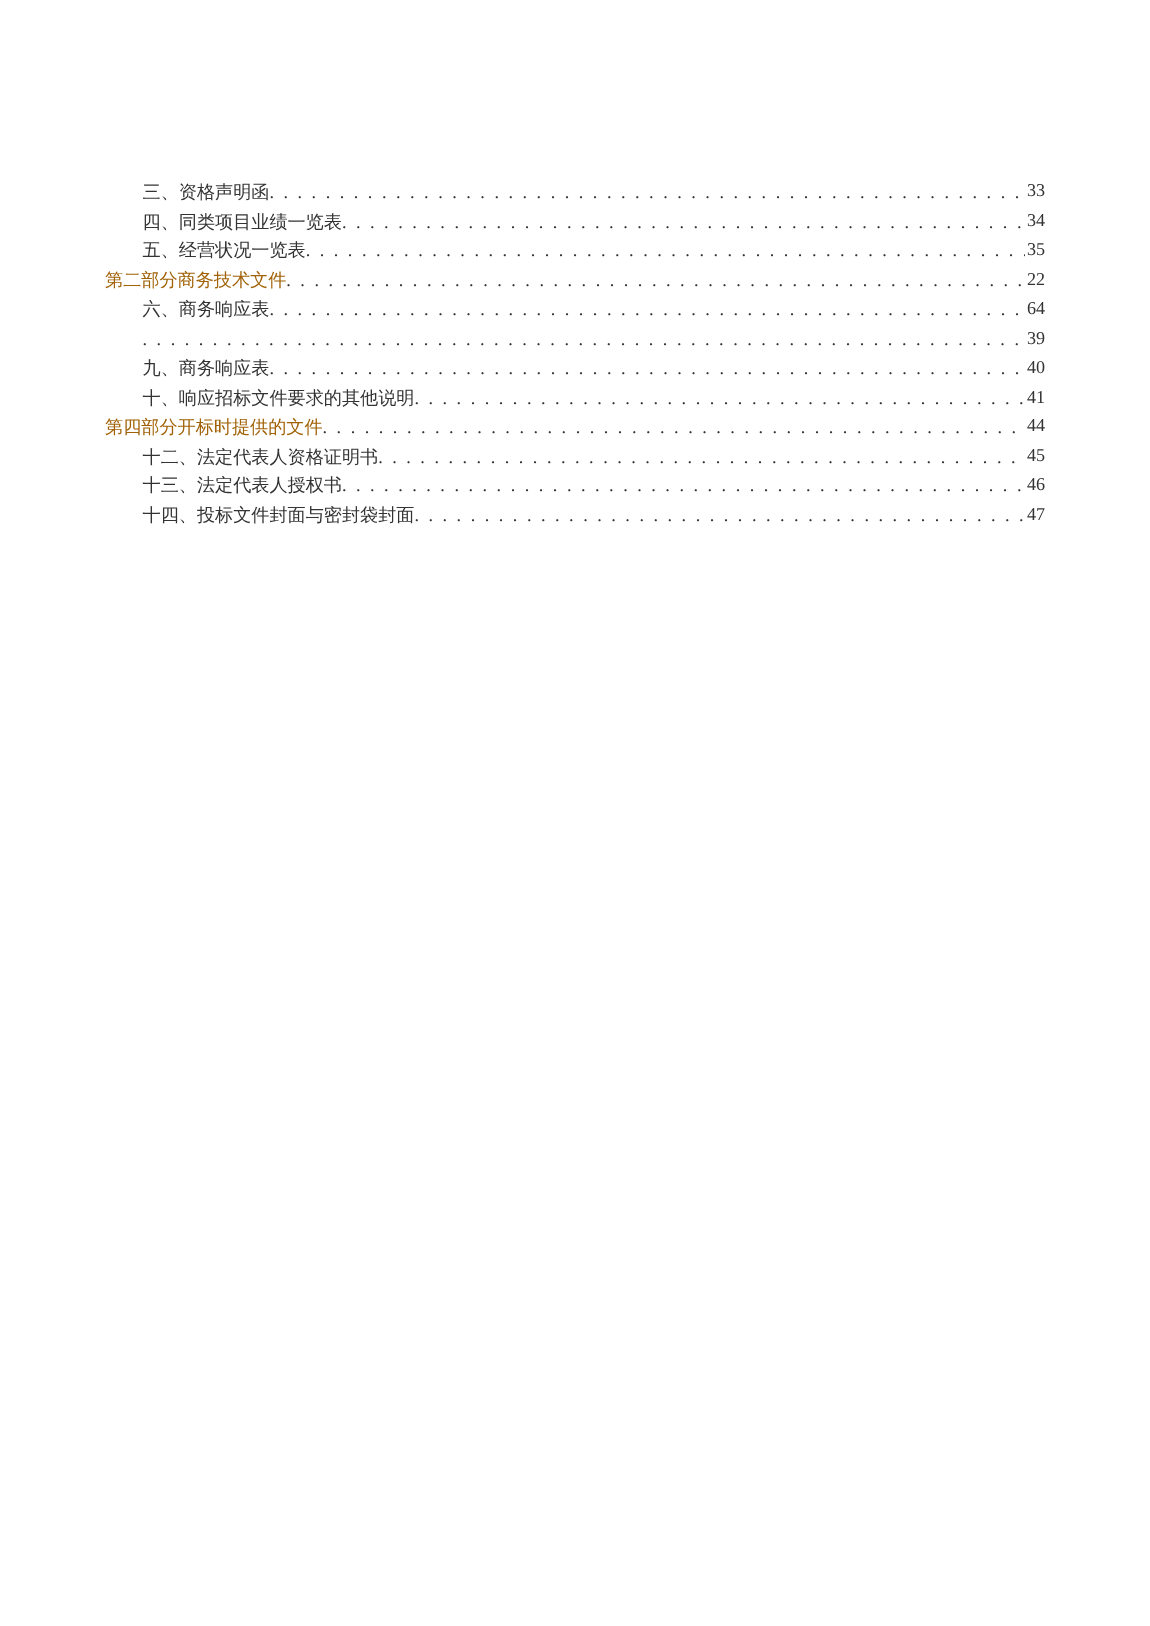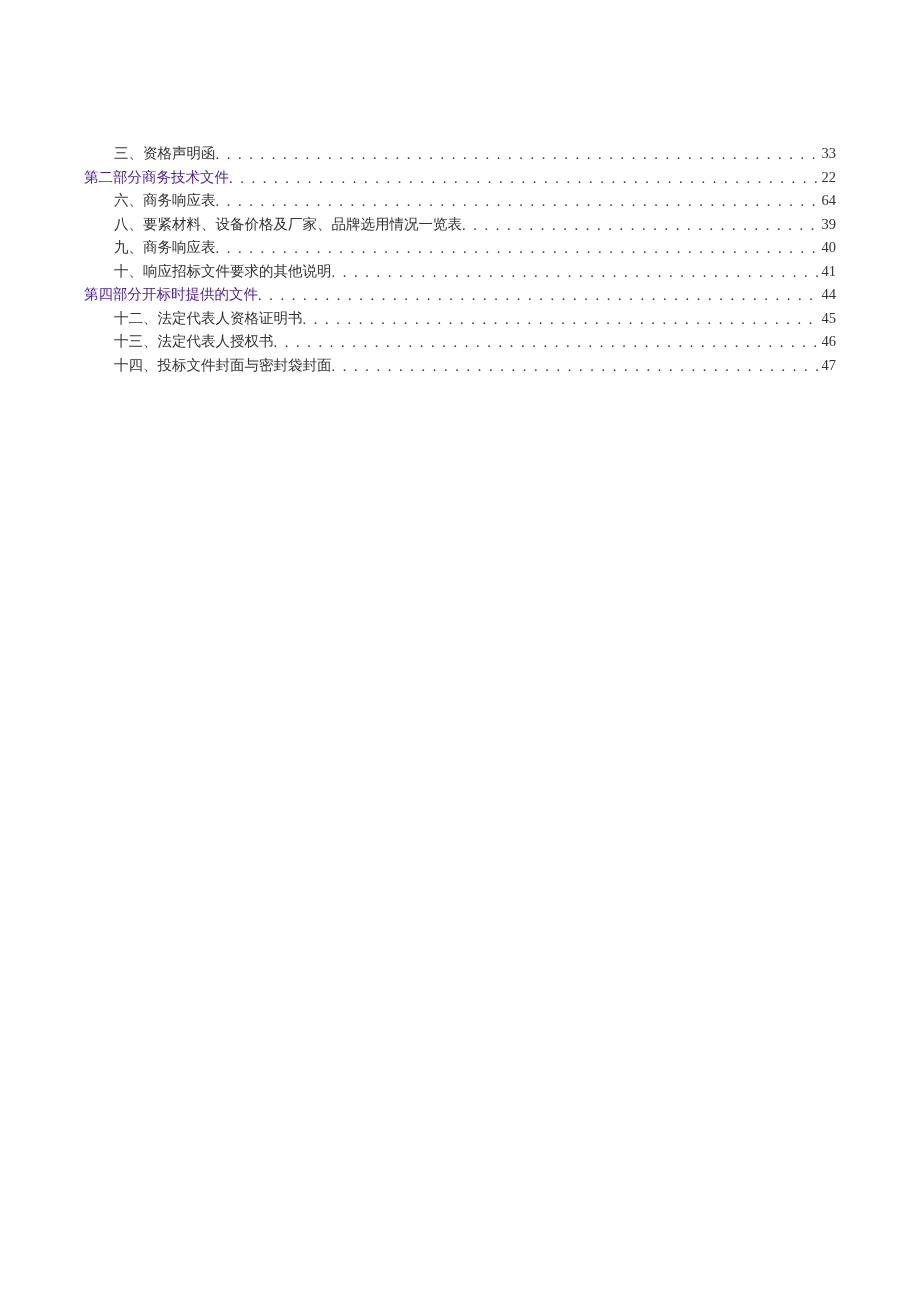--- a/index.html
+++ b/index.html
@@ -36,44 +36,53 @@
     .toc-line .dots::before {
       content: ". . . . . . . . . . . . . . . . . . . . . . . . . . . . . . . . . . . . . . . . . . . . . . . . . . . . . . . . . . . . . . . . . . . . . . . . . . . . . . . . . . . . . . . . . . . . . . . . . . . . . . . . . . . . . . . . . . . . . . . . . . . . . . . . . . . . . . . . . . . . . . . . . . . . . . . . . . . . . . . . . . . . . . . . . . . . . . . . . . . . . . . . . . . . . . . . . . . . . . . . . . . . . . . . . .";
     }
     .toc-line .page {
       flex-shrink: 0;
       padding-left: 2px;
     }
     .indent-1 { padding-left: 30px; }
     .indent-0 { padding-left: 0; }
     
-    .blue-label { color: #4c1d95; }
+    .blue-label { color: #a16207; }
     .black { color: #333333; }
   </style>
 </head>
 <body>
 
 <div class="toc" id="toc-container">
     <div class="toc-line indent-1">
       <span class="label black">三、资格声明函</span>
       <span class="dots black"></span>
       <span class="page black">33</span>
+    </div>
+    <div class="toc-line indent-1">
+      <span class="label black">四、同类项目业绩一览表</span>
+      <span class="dots black"></span>
+      <span class="page black">34</span>
+    </div>
+    <div class="toc-line indent-1">
+      <span class="label black">五、经营状况一览表</span>
+      <span class="dots black"></span>
+      <span class="page black">35</span>
     </div>
     <div class="toc-line indent-0">
       <span class="label blue-label">第二部分商务技术文件</span>
       <span class="dots black"></span>
       <span class="page black">22</span>
     </div>
     <div class="toc-line indent-1">
       <span class="label black">六、商务响应表</span>
       <span class="dots black"></span>
       <span class="page black">64</span>
     </div>
     <div class="toc-line indent-1">
-      <span class="label black">八、要紧材料、设备价格及厂家、品牌选用情况一览表</span>
       <span class="dots black"></span>
       <span class="page black">39</span>
     </div>
     <div class="toc-line indent-1">
       <span class="label black">九、商务响应表</span>
       <span class="dots black"></span>
       <span class="page black">40</span>
     </div>
     <div class="toc-line indent-1">
       <span class="label black">十、响应招标文件要求的其他说明</span>

